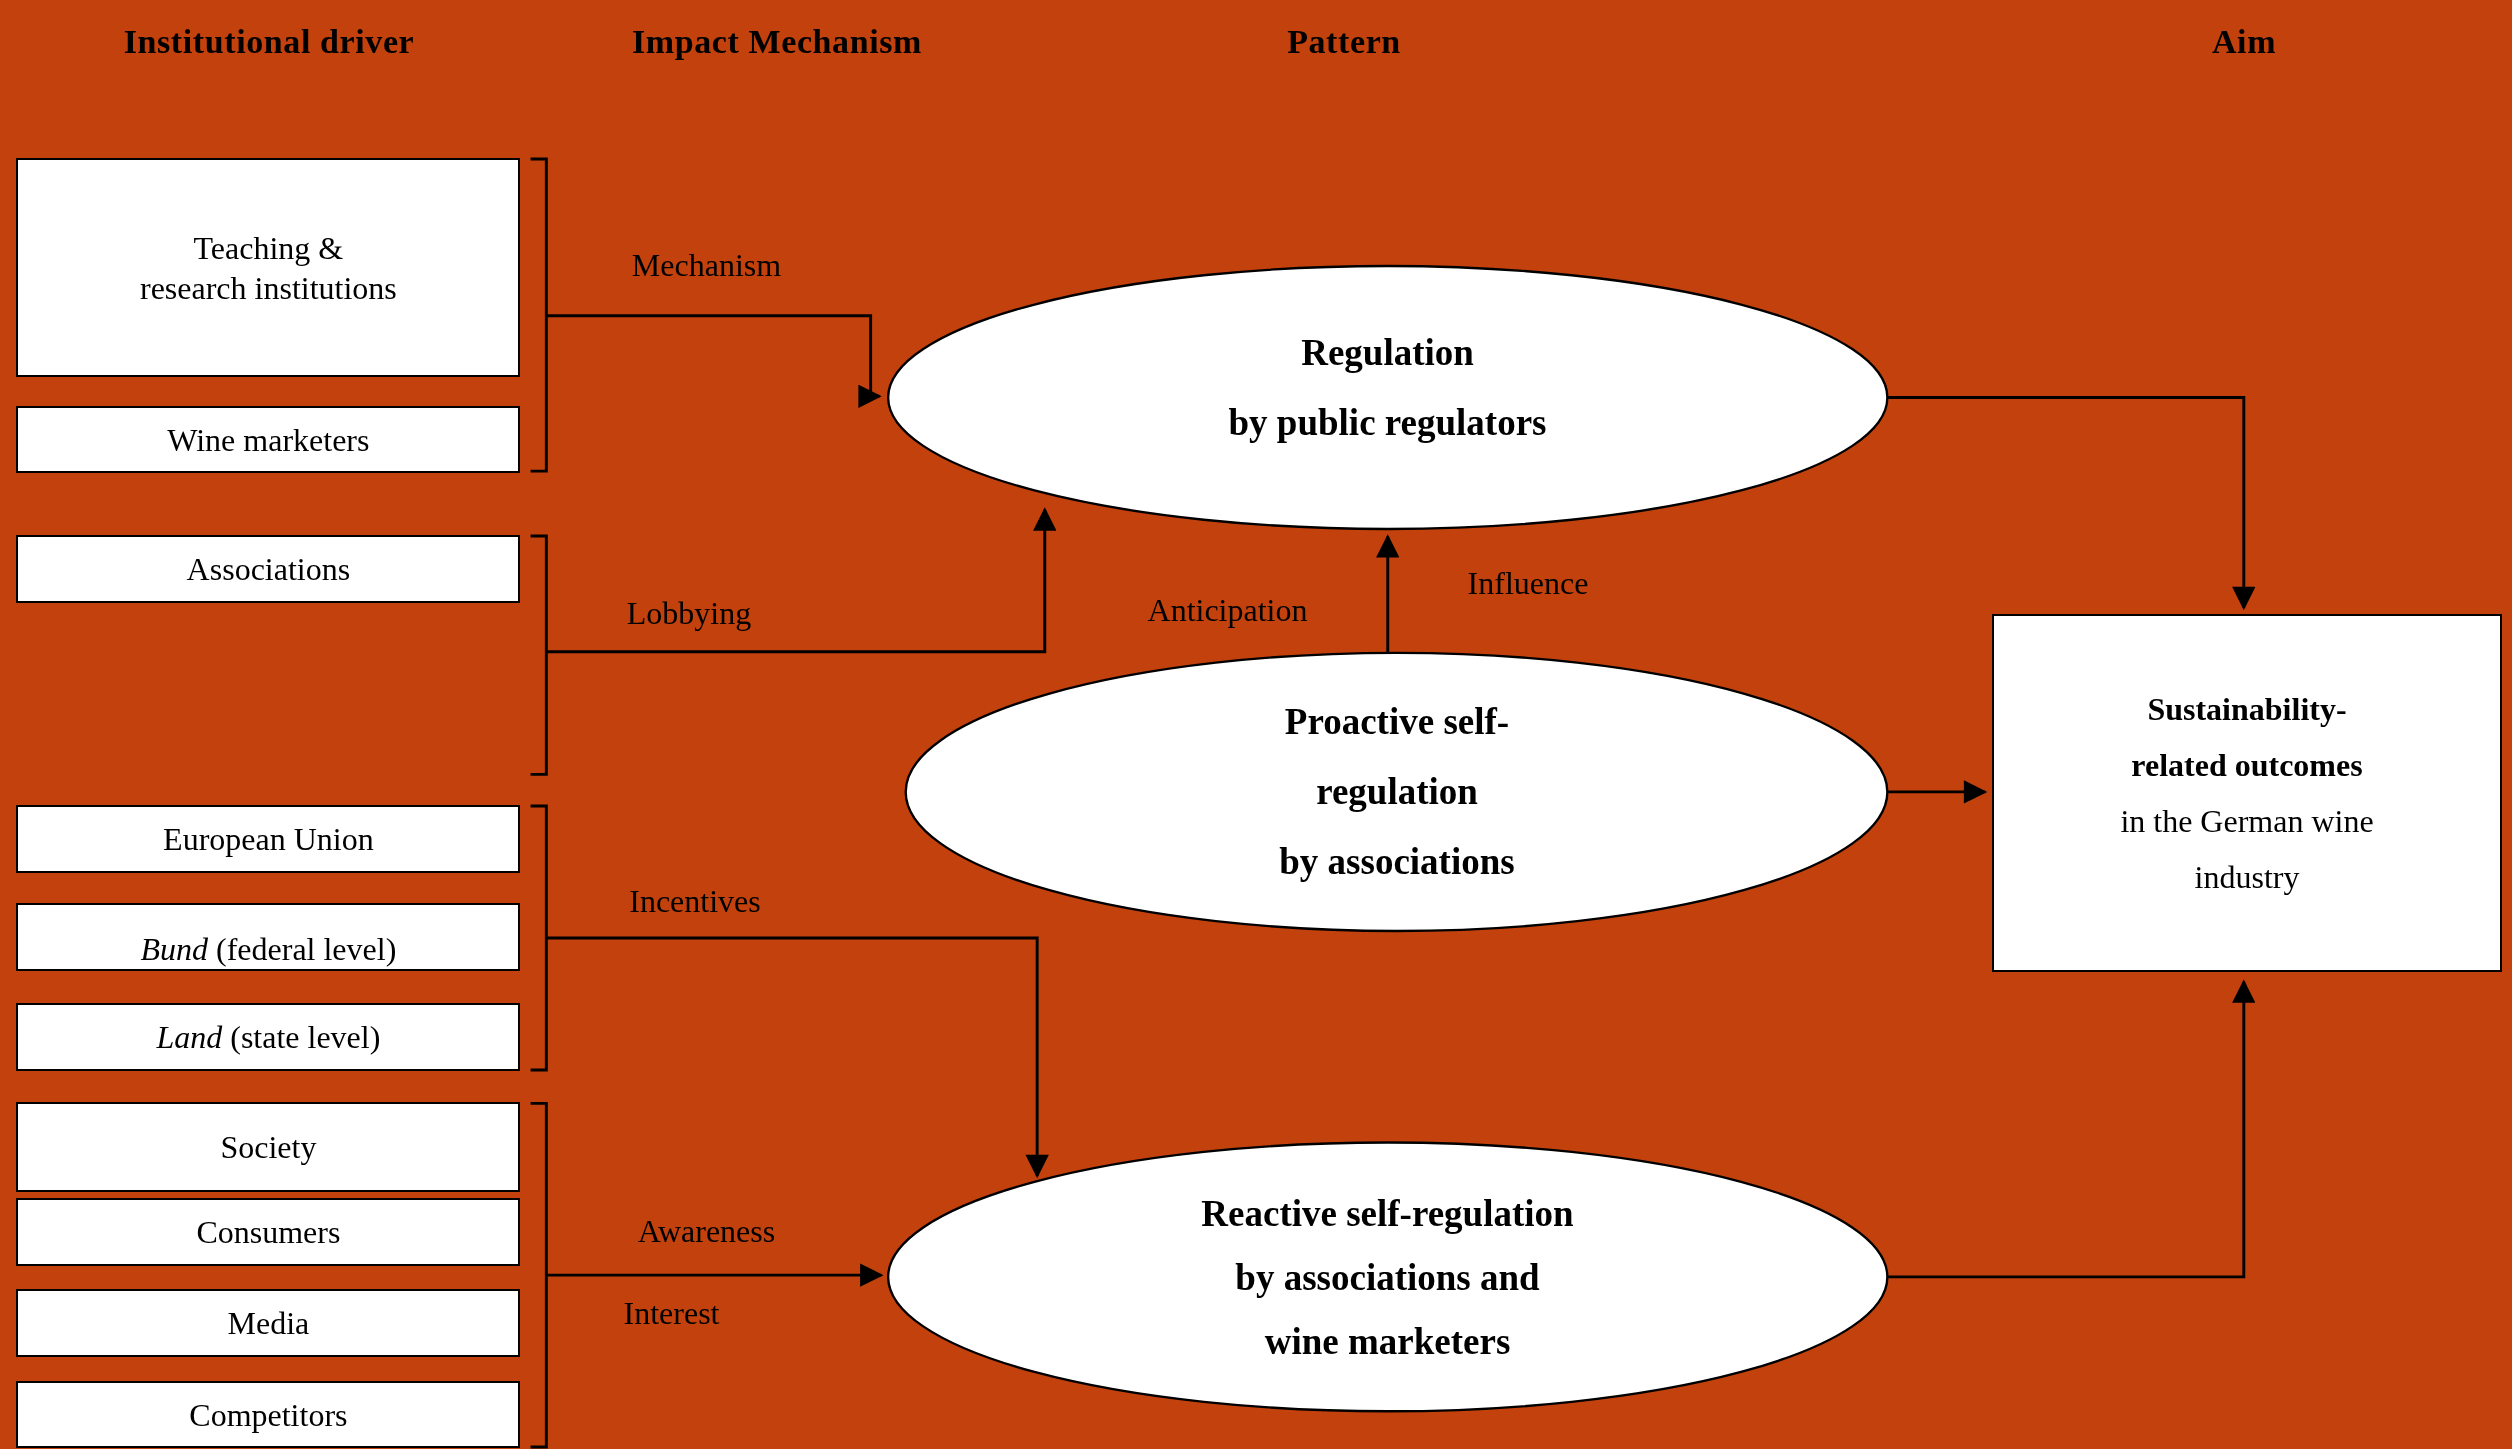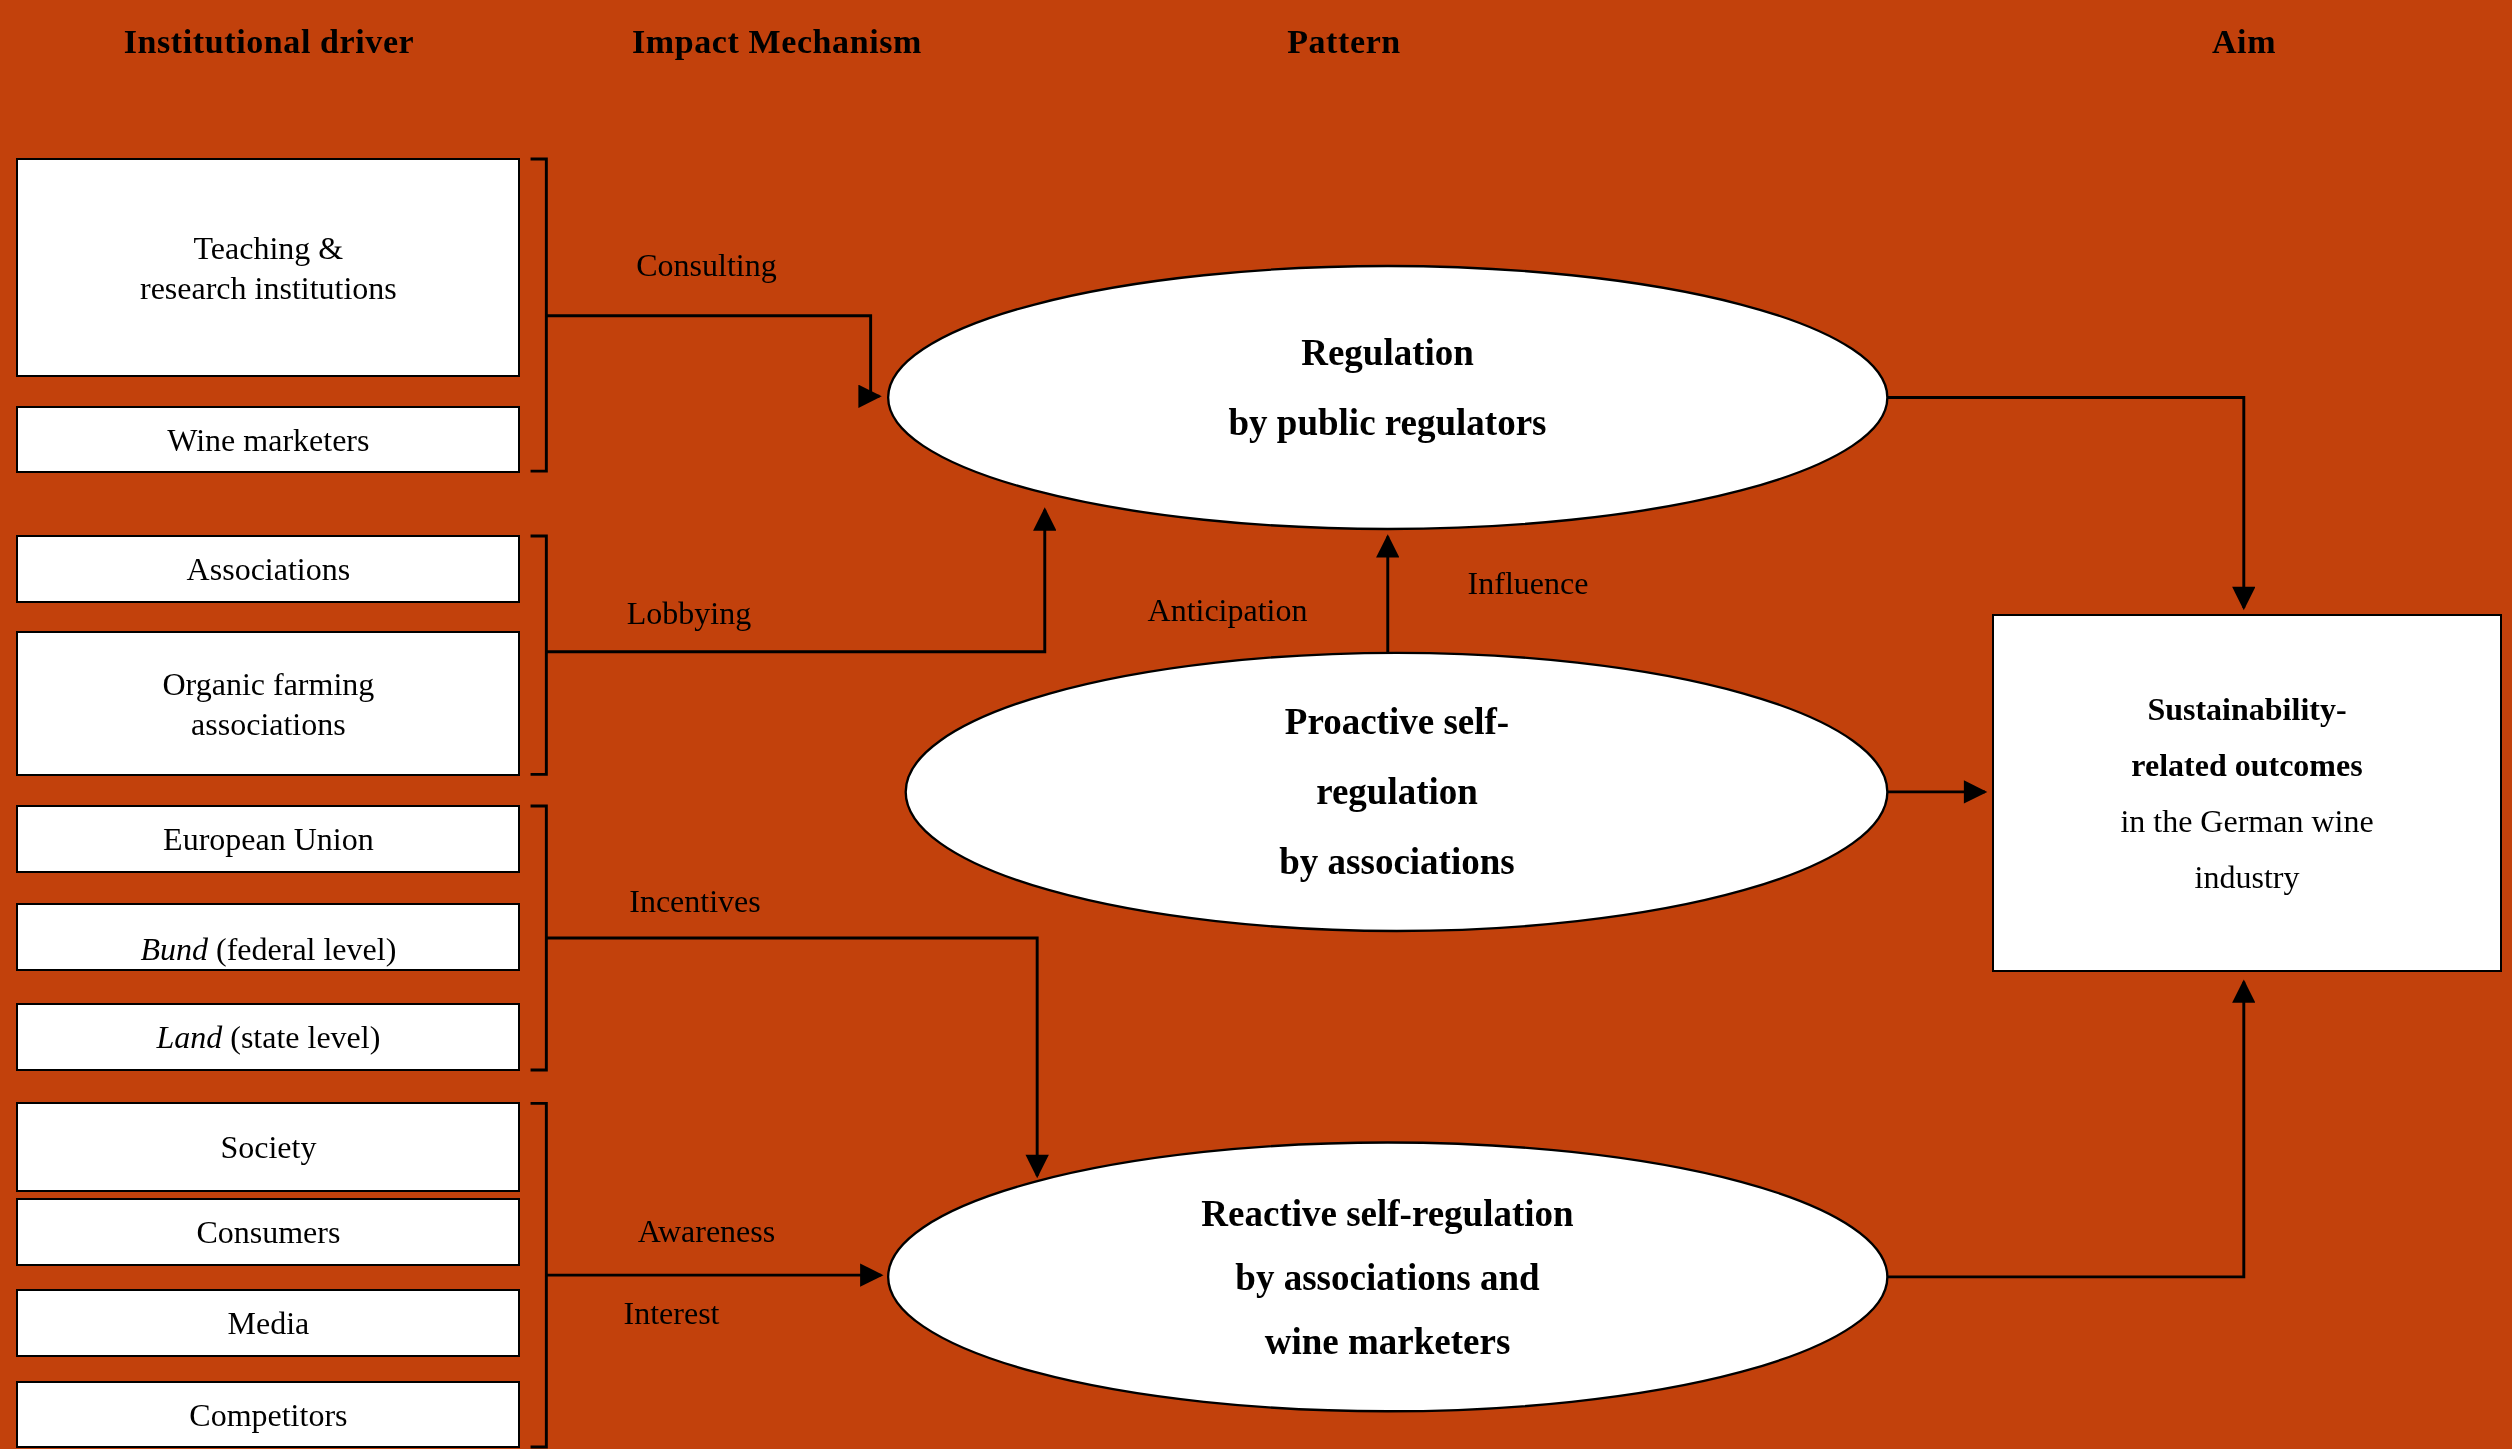--- a/index.html
+++ b/index.html
@@ -82,26 +82,20 @@
       <div>research institutions</div>
     </div>
   </div>
   <div class="box" style="top:406px;height:67px;">
     <span>Wine marketers</span>
   </div>
 
   <div class="box" style="top:535px;height:68px;">
     <span>Associations</span>
   </div>
-  <div class="box" style="top:631px;height:145px;">
-    <div>
-      <div>Organic farming</div>
-      <div>associations</div>
-    </div>
-  </div>
 
   <div class="box" style="top:805px;height:68px;">
     <span>European Union</span>
   </div>
   <div class="box" style="top:903px;height:68px;align-items:flex-end;">
     <span><i>Bund</i><span> (federal level)</span></span>
   </div>
   <div class="box" style="top:1003px;height:68px;">
     <span><i>Land</i><span> (state level)</span></span>
   </div>
@@ -112,21 +106,21 @@
   <div class="box" style="top:1198px;height:68px;">
     <span>Consumers</span>
   </div>
   <div class="box" style="top:1289px;height:68px;">
     <span>Media</span>
   </div>
   <div class="box" style="top:1381px;height:67px;">
     <span>Competitors</span>
   </div>
 
-  <div class="lbl" style="left:584px;top:248px;width:245px;">Consulting</div>
+  <div class="lbl" style="left:584px;top:248px;width:245px;">Mechanism</div>
   <div class="lbl" style="left:584px;top:596px;width:210px;">Lobbying</div>
   <div class="lbl" style="left:584px;top:884px;width:222px;">Incentives</div>
   <div class="lbl" style="left:584px;top:1214px;width:245px;">Awareness</div>
   <div class="lbl" style="left:584px;top:1296px;width:175px;">Interest</div>
   <div class="lbl" style="left:1087px;top:593px;width:281px;">Anticipation</div>
   <div class="lbl" style="left:1420px;top:566px;width:216px;">Influence</div>
 
   <div class="elabel lh120" style="left:993px;top:318px;width:789px;">
     <div>Regulation</div>
     <div>by public regulators</div>

